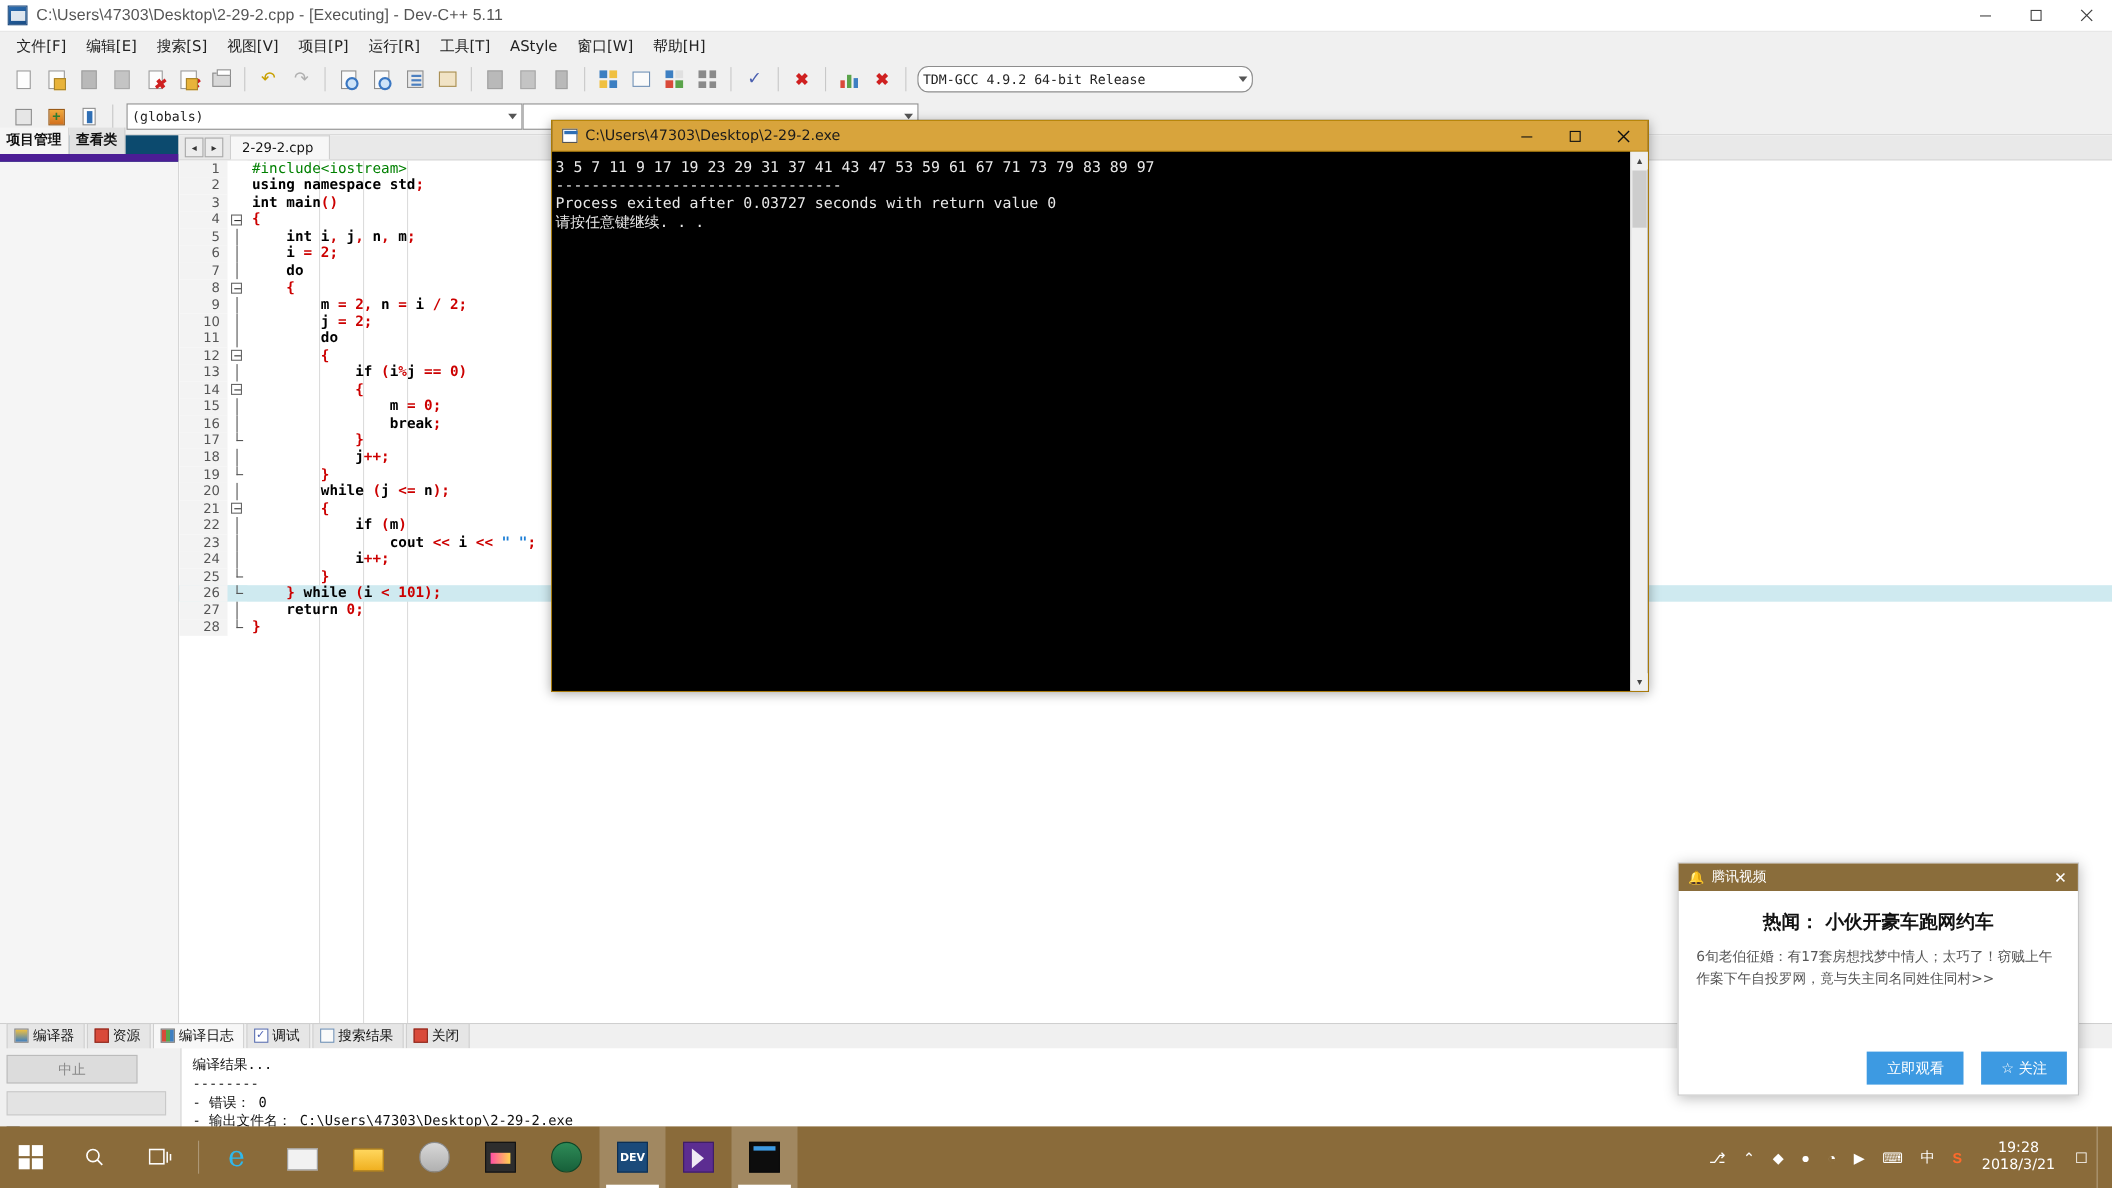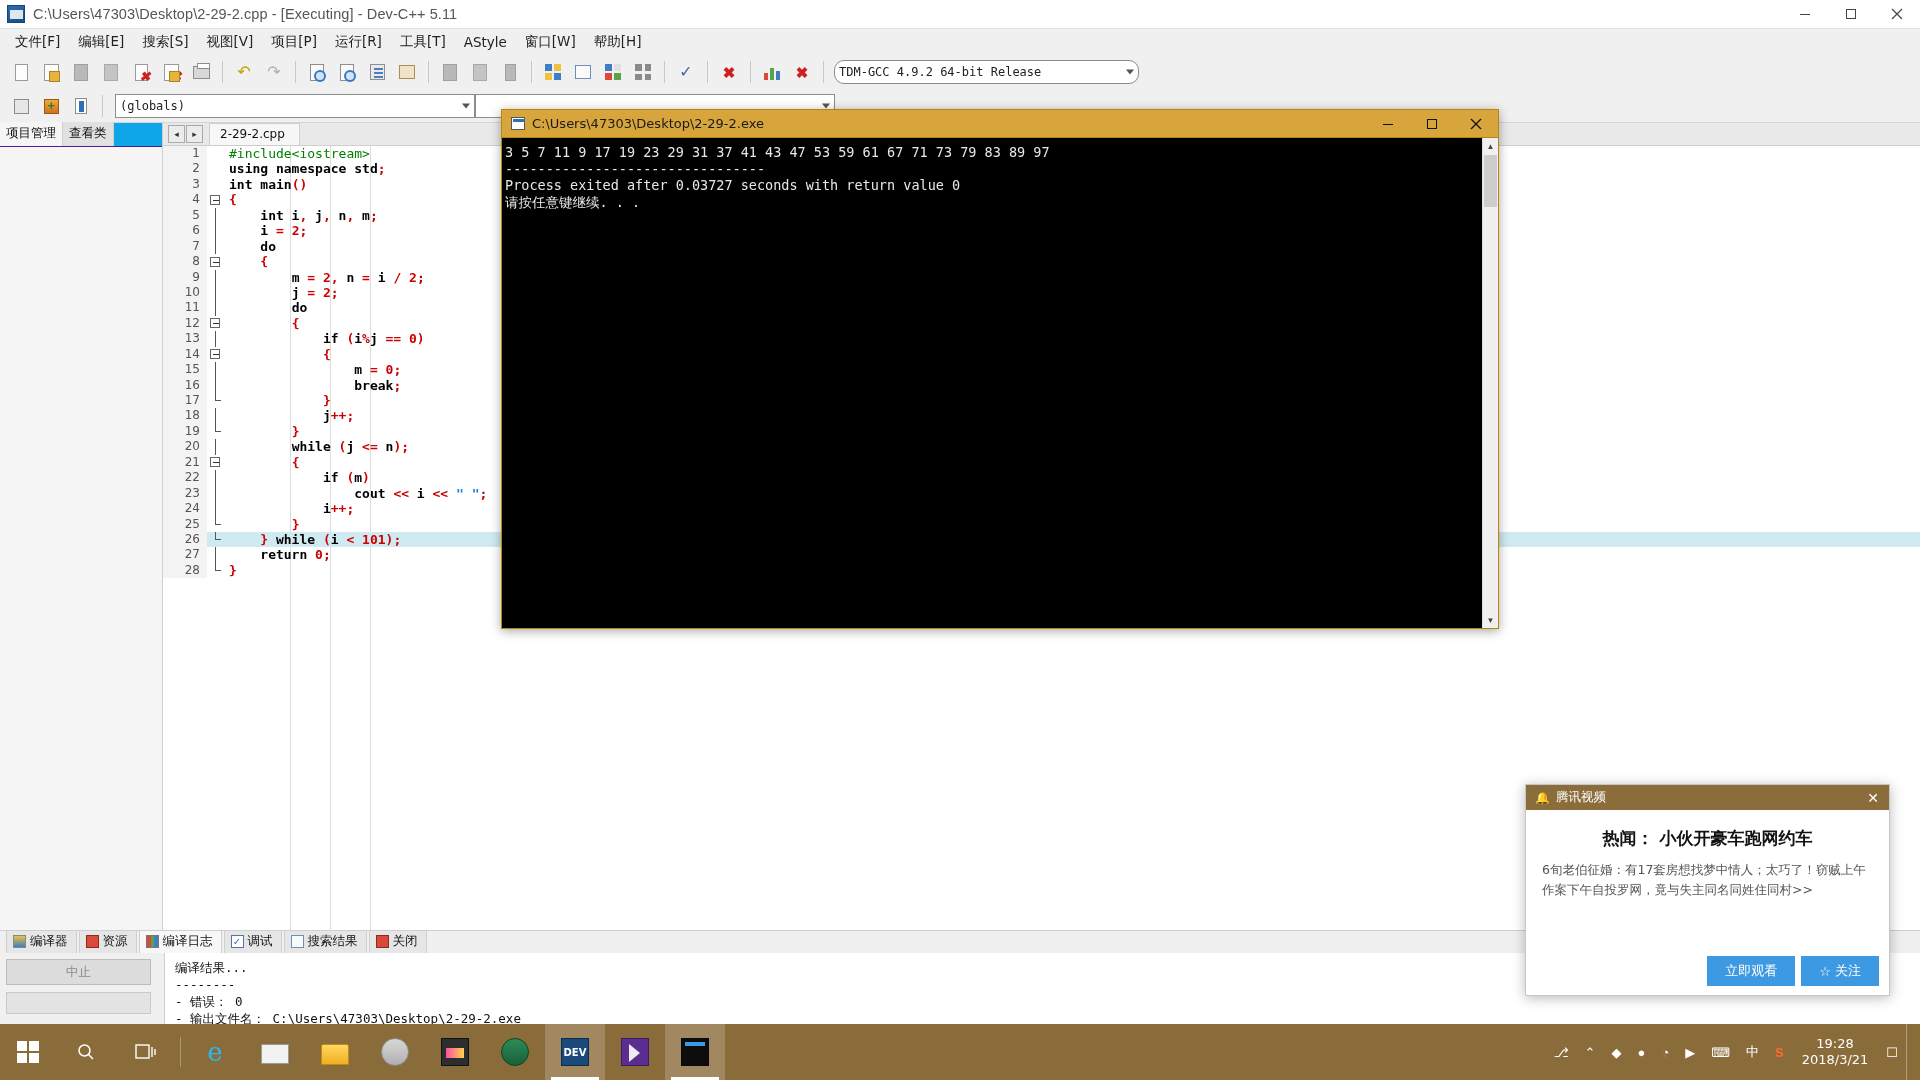--- a/index.html
+++ b/index.html
@@ -98,21 +98,21 @@
   }
   #compiler-combo { width: 305px; margin-left: 4px; border-radius: 10px; }
   #globals-combo { width: 360px; margin-left: 6px; }
   #globals-combo2 { width: 360px; margin-left: 0px; }
 
   
   .leftpanel {
     position: absolute; left: 0; top: 123px; width: 163px; bottom: 150px;
     background: #f5f5f5; border-right: 1px solid #cfcfcf;
   }
-  .lp-tabs { display: flex; align-items: flex-end; height: 24px; background: #0ea5e9; border-bottom:1px solid #4c1d95;}
+  .lp-tabs { display: flex; align-items: flex-end; height: 24px; background: #0c4a6e; border-bottom:7px solid #4c1d95;font-weight:bold;}
   .lp-tab {
     font-size: 12.5px; padding: 3px 6px 4px 6px; color: #111; white-space: nowrap;
     font-family: "DejaVu Sans", sans-serif; border-right: 1px solid #cfcfcf; background:#e1e1e1;
   }
   .lp-tab.active { background: #f5f5f5; }
   .lp-nav { display:flex; margin-left:2px; }
   .lp-nav span {
     width: 17px; height: 18px; border:1px solid #a9a9a9; background:#ececec;
     display:flex;align-items:center;justify-content:center;font-size:9px;color:#333; margin-left:1px;
   }
@@ -204,21 +204,21 @@
     display:flex;align-items:center;gap:4px;font-size:12.5px;padding:2px 8px 3px 6px;
     background:#e6e6e6;border:1px solid #cfcfcf;border-bottom:none;color:#111;
     font-family:"DejaVu Sans", sans-serif; margin-right:2px; white-space:nowrap;
   }
   .bp-tab.active { background:#f7f7f7; }
   .bp-ico { width:13px;height:13px;flex:none;display:block; }
   .bp-left {
     position:absolute; left:0; top:22px; width:163px; bottom:0; padding:6px 6px 0 6px;
   }
   .bp-btn {
-    width:145px;height:26px;background:#dcdcdc;border:1px solid #bbb;color:#8a8a8a;
+    width:119px;height:26px;background:#dcdcdc;border:1px solid #bbb;color:#8a8a8a;
     font-size:12.5px;display:flex;align-items:center;justify-content:center;
     font-family:"DejaVu Sans", sans-serif;
   }
   .bp-bar { width:145px;height:22px;background:#e3e3e3;border:1px solid #c9c9c9;margin-top:7px; }
   .bp-check { display:flex;align-items:center;gap:5px;margin-top:9px;font-size:12.5px;color:#111; }
   .bp-check i { width:12px;height:12px;border:1px solid #767676;background:#fff;display:block; }
   .bp-log {
     position:absolute; left:164px; top:22px; right:0; bottom:0; background:#fff;
     border-left:1px solid #cfcfcf; overflow:hidden;
   }
@@ -256,21 +256,21 @@
   .nt-brand { font-size:12.5px; color:#fff; font-family:"DejaVu Sans", sans-serif; }
   .nt-x { margin-left:auto; margin-right:10px; color:#fff; font-size:14px; }
   .nt-head {
     text-align:center; font-size:17px; color:#111; font-family:"DejaVu Sans", sans-serif;
     margin-top:17px; font-weight:bold;
   }
   .nt-body {
     font-size:12.5px; color:#555; line-height:20px; padding:10px 16px 0 16px;
     font-family:"DejaVu Sans", sans-serif;
   }
-  .nt-btns { position:absolute; right:10px; bottom:9px; display:flex; gap:6px;border-radius:10px; }
+  .nt-btns { position:absolute; right:10px; bottom:9px; display:flex; gap:16px;border-radius:10px; }
   .nt-btn {
     background:#3d9ae2; color:#fff; font-size:13px; padding:6px 18px;
     font-family:"DejaVu Sans", sans-serif; display:flex; align-items:center; gap:4px;
   }
 
   
   .watermark {
     position:absolute; left:1555px; top:918px; width:330px; text-align:center;
     color:#b6b6b6; pointer-events:none; z-index:5;
   }

